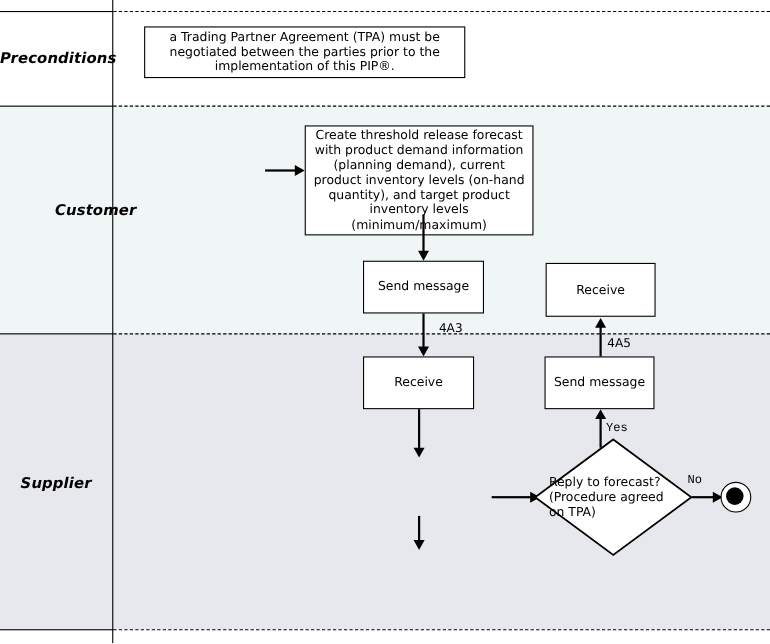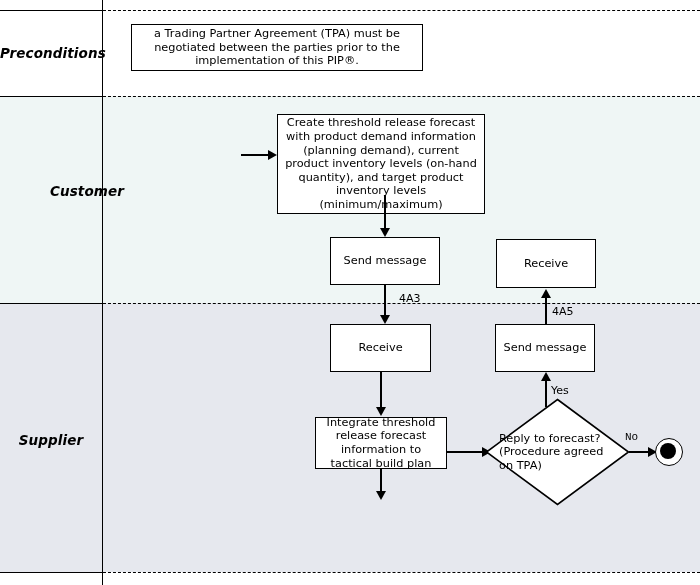--- a/index.html
+++ b/index.html
@@ -205,21 +205,21 @@
 
   
   .edge-label {
     position: absolute;
     font-size: 11px;
     color: #000;
     white-space: nowrap;
   }
   #label-4a3 { left: 399px; top: 292px; }
   #label-4a5 { left: 552px; top: 305px; }
-  #label-yes { left: 551px; top: 384px; }
+  #label-yes { left: 551px; top: 384px; font-family: Liberation Mono, monospace; }
   #label-no  { left: 625px; top: 431px; font-family: Liberation Mono, monospace; }
 </style>
 </head>
 <body>
 
 <div id="canvas">
 
   <div class="lane-bg lane-precond-bg"></div>
   <div class="lane-bg lane-customer-bg"></div>
   <div class="lane-bg lane-supplier-bg"></div>
@@ -261,21 +261,20 @@
   <div class="box" id="receive-sup">Receive</div>
   <div class="box" id="send-msg-sup">Send message</div>
 
   <div class="conn-v" style="left:545px; top:292px; height:32px;"></div>
   <div class="arrow-up" style="left:540.5px; top:289px;"></div>
   <div class="edge-label" id="label-4a5">4A5</div>
 
   <div class="conn-v" style="left:380px; top:372px; height:36px;"></div>
   <div class="arrow-down" style="left:375.5px; top:407px;"></div>
 
-  <div class="box" id="integrate-box">Integrate threshold release forecast information to tactical build plan</div>
 
   <div class="conn-h" style="left:447px; top:451px; width:36px;"></div>
   <div class="arrow-right" style="left:482px; top:446.5px;"></div>
 
   <div class="conn-v" style="left:380px; top:469px; height:23px;"></div>
   <div class="arrow-down" style="left:375.5px; top:491px;"></div>
 
 
   <div id="decision-wrap">
     <svg id="decision-shape" viewBox="0 0 145 108" preserveAspectRatio="none">

